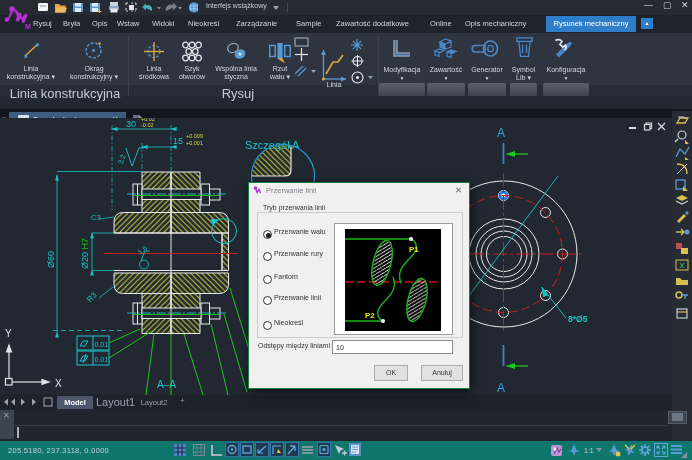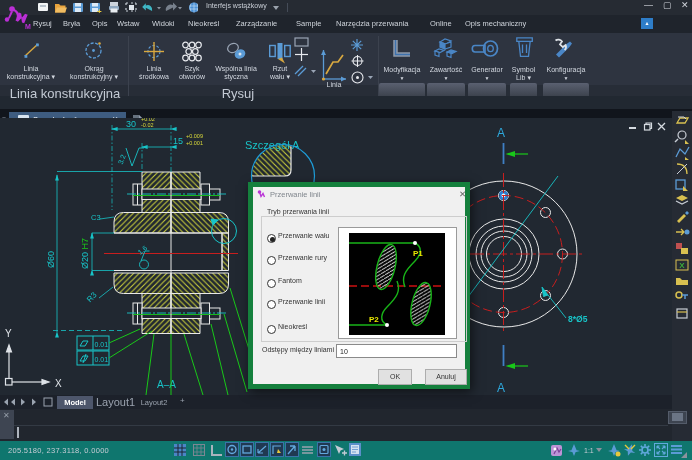--- a/index.html
+++ b/index.html
@@ -89,23 +89,24 @@
 
 <div id="menubar">
 <span class="menuitem" style="left:33px">Rysuj</span>
 <span class="menuitem" style="left:63px">Bryła</span>
 <span class="menuitem" style="left:92px">Opis</span>
 <span class="menuitem" style="left:117px">Wstaw</span>
 <span class="menuitem" style="left:152px">Widoki</span>
 <span class="menuitem" style="left:188px">Nieokreśl</span>
 <span class="menuitem" style="left:236px">Zarządzanie</span>
 <span class="menuitem" style="left:296px">Sample</span>
-<span class="menuitem" style="left:336px">Narzędzia przerwania</span>
+<span class="menuitem" style="left:336px">Zawartość dodatkowe</span>
 <span class="menuitem" style="left:430px">Online</span>
 <span class="menuitem" style="left:465px">Opis mechaniczny</span>
+<div style="position:absolute;left:546px;top:1px;width:90px;height:16px;background:#2e7dc8;text-align:center;line-height:15px;font-size:7.5px;color:#fff;">Rysunek mechaniczny</div>
 <div style="position:absolute;left:641px;top:3px;width:12px;height:11px;background:#2e7dc8;color:#fff;font-size:6px;text-align:center;line-height:11px;">▴</div>
 </div>
 
 <div id="ribbon">
 <div id="labelstrip">
 <div class="glabel" style="left:5px">Linia konstrukcyjna</div>
 <div class="glabel" style="left:178px">Rysuj</div>
 </div>
 <div style="position:absolute;left:128px;top:3px;width:1px;height:60px;background:#3c424e;"></div>
 <div style="position:absolute;left:378px;top:3px;width:1px;height:60px;background:#3c424e;"></div>
@@ -618,21 +619,21 @@
           <rect x="0.5" y="0.5" width="13" height="13" fill="none" stroke="#62a8dd"></rect>
           <path d="M3,3 l3,3 m-3,-3 h2.5 m-2.5,0 v2.5 M11,3 l-3,3 m3,-3 h-2.5 m2.5,0 v2.5 M3,11 l3,-3 m-3,3 h2.5 m-2.5,0 v-2.5 M11,11 l-3,-3 m3,3 h-2.5 m2.5,0 v-2.5" stroke="#62a8dd" stroke-width="1.1" fill="none"></path>
         </g>
 <g transform="translate(124,4)">
           <path d="M0,1 h11 M0,4.5 h11 M0,8 h11" stroke="#5b9bd5" stroke-width="1.8"></path>
         </g>
 <path d="M143,16 l-6,0 l6,-6 z" fill="#8a929e" transform="translate(-3,1)"></path>
 </svg>
 </div>
 
-<div id="dialog" style="position:absolute;left:248px;top:182px;width:222px;height:207px;background:#f0f0f0;border:5px solid #15803d;box-shadow:2px 3px 10px rgba(0,0,0,0.55);">
+<div id="dialog" style="position:absolute;left:248px;top:182px;width:222px;height:207px;background:#f0f0f0;border:1px solid #15803d;box-shadow:2px 3px 10px rgba(0,0,0,0.55);">
 <svg width="10" height="9" viewBox="0 0 10 9" style="position:absolute;left:4px;top:3px;">
         <circle cx="2.5" cy="2" r="1.8" fill="#b935d6"></circle>
         <path d="M2.5,2 L4,6.5 L6,3.5 L7.5,7" stroke="#b935d6" stroke-width="1.4" fill="none"></path>
       </svg>
 <div style="position:absolute;left:17px;top:2.5px;font-size:7.5px;color:#80868d;">Przerwanie linii</div>
 <div style="position:absolute;left:206px;top:1.5px;font-size:8.5px;color:#666;">✕</div>
 
 <div style="position:absolute;left:8px;top:29px;width:206px;height:126px;border:1px solid #cdcdcd;"></div>
 <div style="position:absolute;left:12px;top:21px;font-size:7px;color:#333;background:#f0f0f0;padding:0 2px;">Tryb przerwania linii</div>
 

